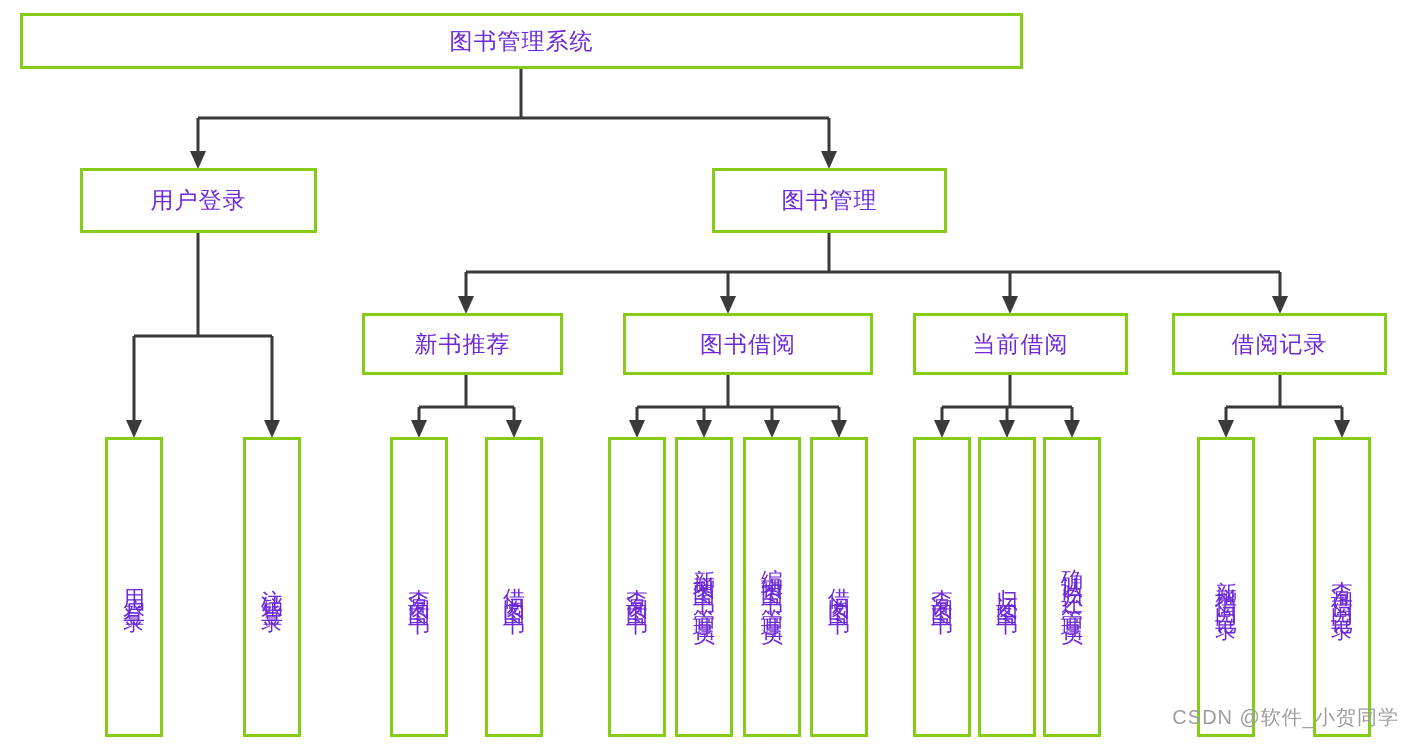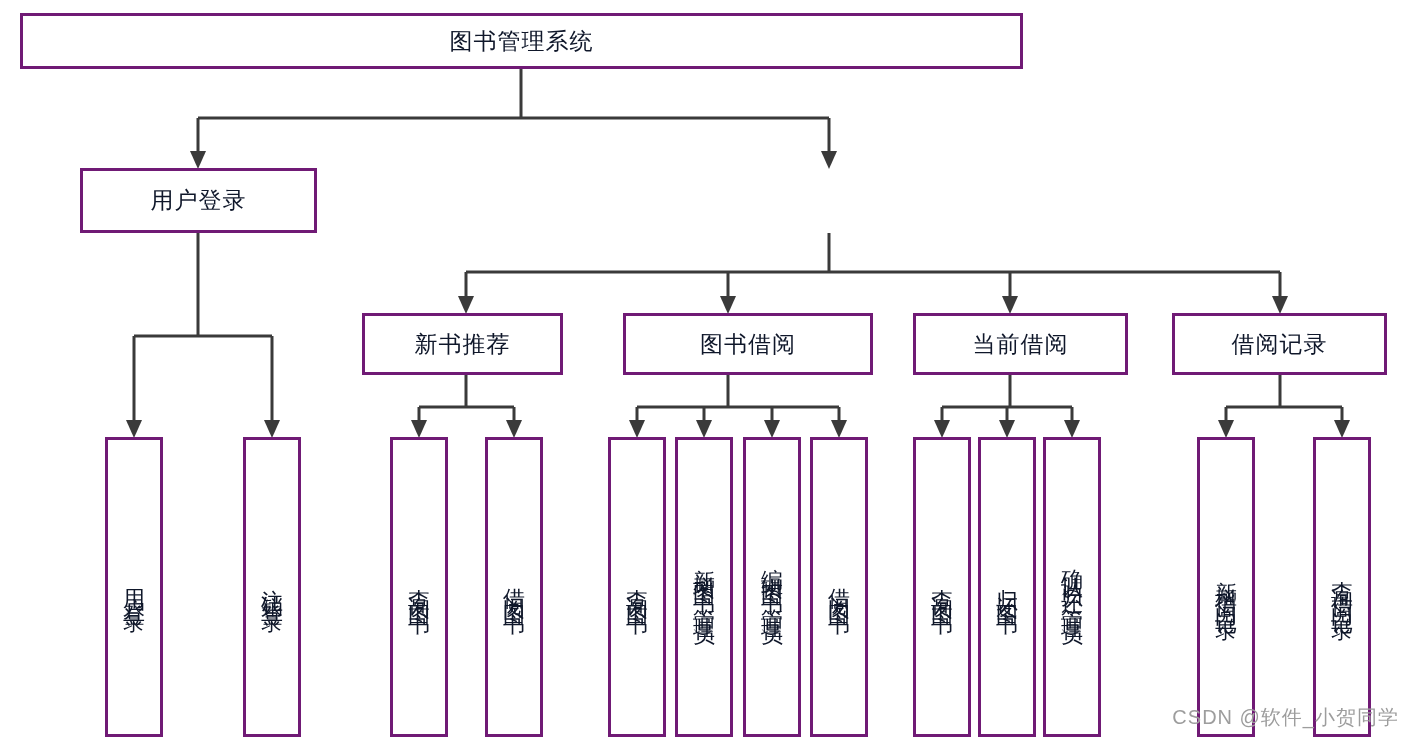--- a/index.html
+++ b/index.html
@@ -8,22 +8,22 @@
     width:1405px;height:747px;
     background:#ffffff;
     font-family:"Liberation Sans","DejaVu Sans",sans-serif;
     overflow:hidden;
   }
   .wires{position:absolute;left:0;top:0;width:1405px;height:747px;}
   .box{
     position:absolute;
     box-sizing:border-box;
     background:#ffffff;
-    border:3px solid #701a75;
-    color:#0f172a;
+    border:3px solid #84cc16;
+    color:#6d28d9;
     display:flex;
     align-items:center;
     justify-content:center;
     text-align:center;
   }
   .hbox{font-size:23px;letter-spacing:1px;}
   .vbox{
     writing-mode:vertical-rl;
     font-size:22px;
     line-height:1;
@@ -92,20 +92,21 @@
     <g>
       <path d="M1280 375 V407 M1226 407 H1342 M1226 407 V421 M1342 407 V421"></path>
       <polygon points="1218,420 1234,420 1226,438" fill="#3a3a3a" stroke="none"></polygon>
       <polygon points="1334,420 1350,420 1342,438" fill="#3a3a3a" stroke="none"></polygon>
     </g>
   </svg>
 
   <div class="box hbox" style="left:20px;top:13px;width:1003px;height:56px;">图书管理系统</div>
 
   <div class="box hbox" style="left:80px;top:168px;width:237px;height:65px;">用户登录</div>
+  <div class="box hbox" style="left:712px;top:168px;width:235px;height:65px;">图书管理</div>
 
   <div class="box hbox" style="left:362px;top:313px;width:201px;height:62px;font-family:Liberation Mono, monospace;">新书推荐</div>
   <div class="box hbox" style="left:623px;top:313px;width:250px;height:62px;">图书借阅</div>
   <div class="box hbox" style="left:902px;top:313px;width:215px;height:62px;margin-left:11px;">当前借阅</div>
   <div class="box hbox" style="left:1172px;top:313px;width:215px;height:62px;">借阅记录</div>
 
   <div class="box vbox" style="left:105px;top:437px;width:58px;height:300px;">用户登录</div>
   <div class="box vbox" style="left:243px;top:437px;width:58px;height:300px;">注销登录</div>
 
   <div class="box vbox" style="left:390px;top:437px;width:58px;height:300px;">查询图书</div>

